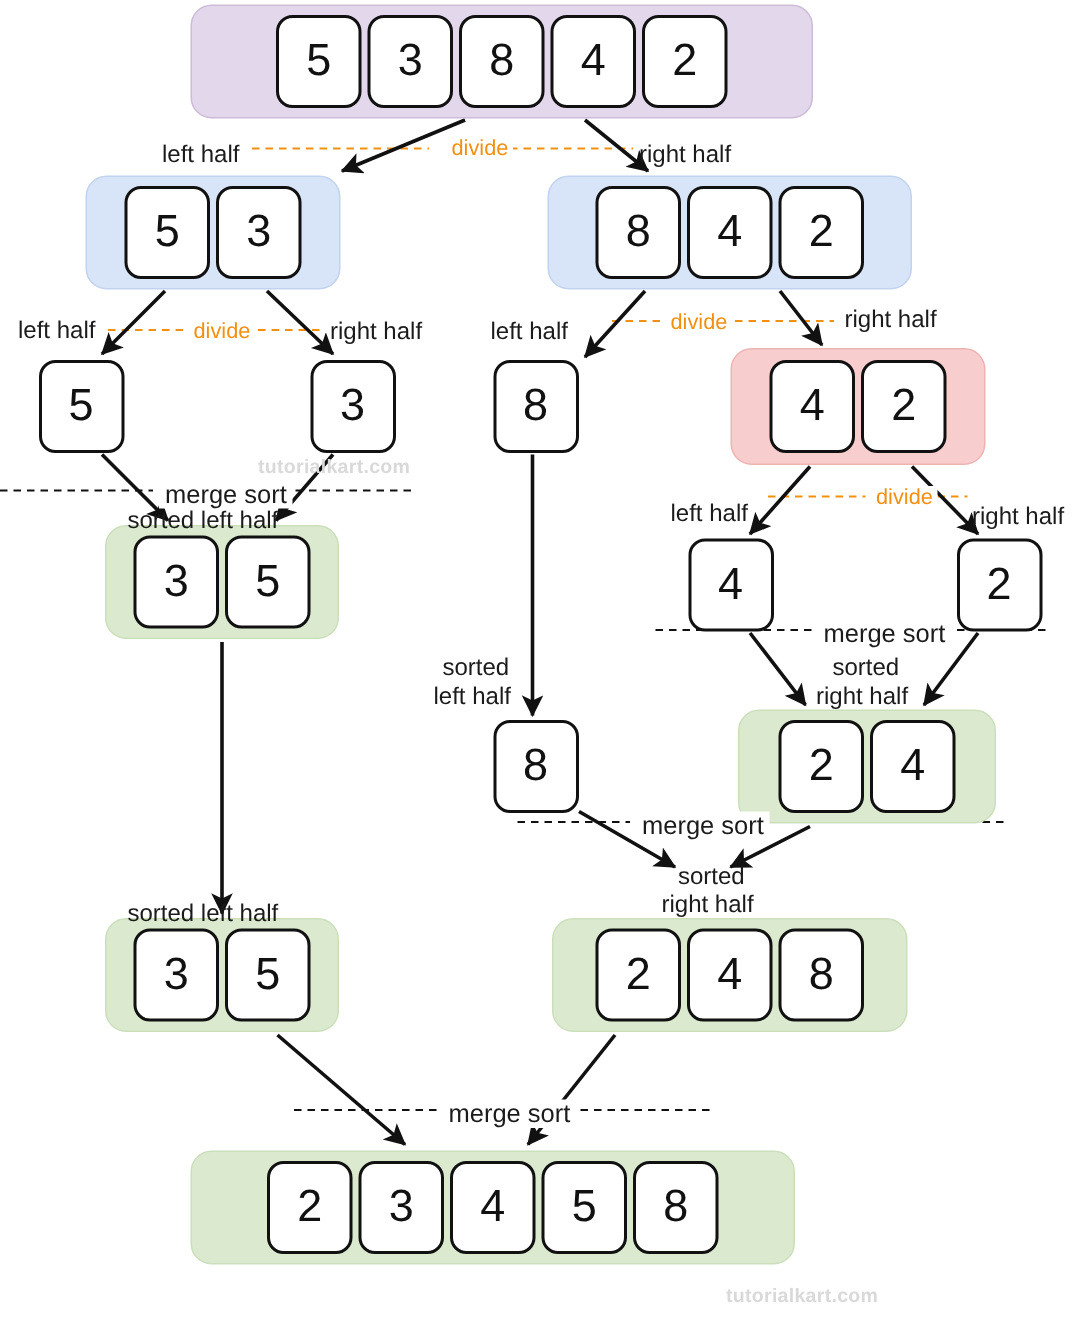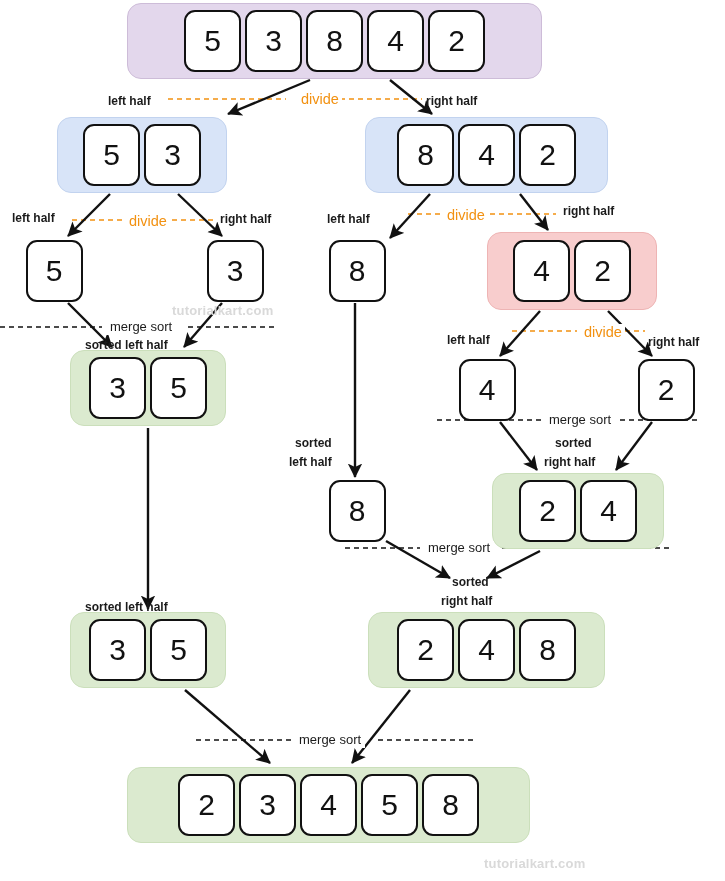--- a/index.html
+++ b/index.html
@@ -20,22 +20,22 @@
     border:2.5px solid #111;
     border-radius:11px;
     box-sizing:border-box;
     display:flex;align-items:center;justify-content:center;
     font-size:30px;color:#111;font-weight:400;
     line-height:1;
     font-family:"Liberation Sans", sans-serif;
   }
 
   
-  .lbl{position:absolute;font-size:12px;color:#1b1b1b;font-weight:bold;white-space:nowrap;line-height:1.12;}
-  .lbl.ms{font-weight:normal;font-size:13px;background:#fff;padding:0 4px;}
+  .lbl{position:absolute;font-size:16px;color:#1b1b1b;font-weight:normal;white-space:nowrap;line-height:1.12;}
+  .lbl.ms{font-weight:normal;font-size:17px;background:#fff;padding:0 4px;}
   .lbl.divide{color:#f29111;font-weight:normal;font-size:14.5px;background:#fff;padding:0 3px;}
 
   .wm{position:absolute;font-size:13px;color:#d9d9d9;letter-spacing:.2px;font-weight:bold;white-space:nowrap;}
 
   svg.layer{position:absolute;left:0;top:0;width:725px;height:881px;pointer-events:none;}
 </style>
 </head>
 <body>
 
 <div id="stage">

